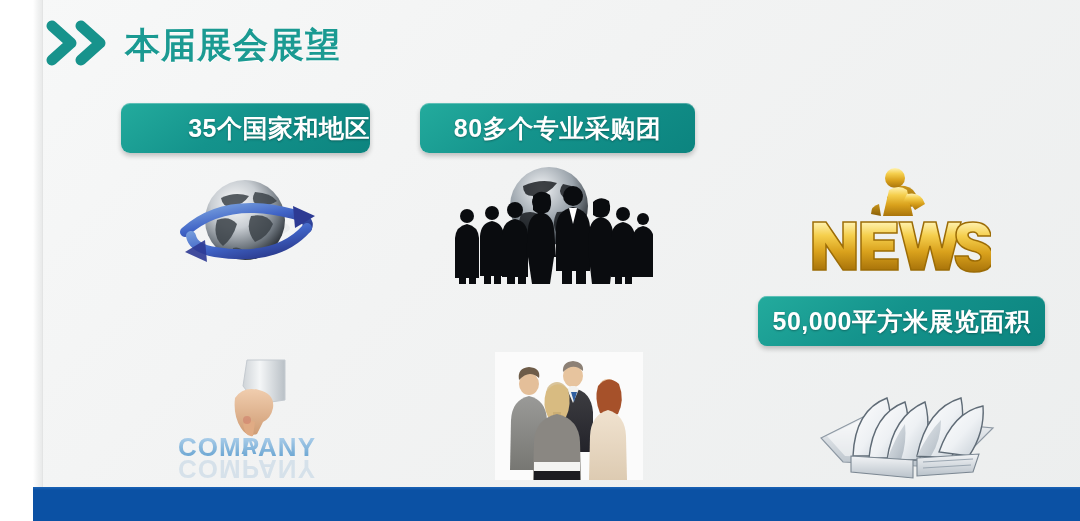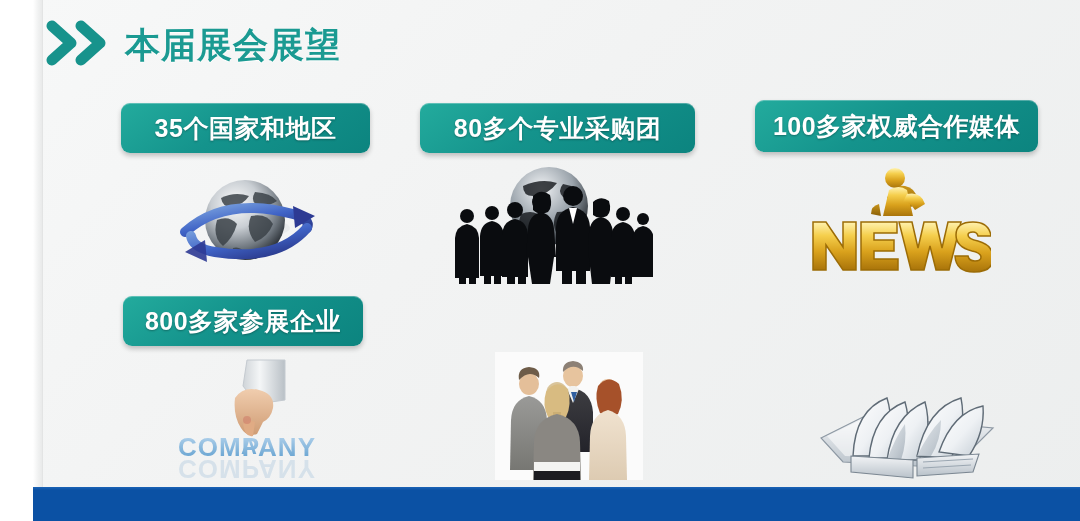--- a/index.html
+++ b/index.html
@@ -86,21 +86,21 @@
   .pill-label {
     color: #ffffff;
     font-weight: bold;
     font-size: 25px;
     letter-spacing: 0.5px;
     white-space: nowrap;
     text-shadow: 0 1px 2px rgba(0,0,0,0.30);
   }
 
   
-  .pill.r1c1 { left: 88px;  top: 103px; width: 249px; height: 50px; }
+  .pill.r1c1 { left: 88px;  top: 103px; width: 249px; height: 50px; justify-content: flex-end; }
   .pill.r1c2 { left: 387px; top: 103px; width: 275px; height: 50px; }
   .pill.r1c3 { left: 722px; top: 100px; width: 283px; height: 52px; }
   
   .pill.r2c1 { left: 90px;  top: 296px; width: 240px; height: 50px; }
   .pill.r2c2 { left: 383px; top: 296px; width: 277px; height: 50px; }
   .pill.r2c3 { left: 725px; top: 296px; width: 287px; height: 50px; }
 
   
   .figure {
     position: absolute;
@@ -137,23 +137,20 @@
     </div>
 
     <div class="title">本届展会展望</div>
   </div>
 
   <div class="pill r1c1">
     <span class="pill-label">35个国家和地区</span>
   </div>
   <div class="pill r1c2">
     <span class="pill-label">80多个专业采购团</span>
-  </div>
-  <div class="pill r1c3">
-    <span class="pill-label">100多家权威合作媒体</span>
   </div>
 
   <div class="figure fig-globe">
     <svg viewBox="0 0 180 122">
       <defs>
         <radialGradient id="gGlobe" cx="38%" cy="30%" r="72%">
           <stop offset="0%" stop-color="#fdfdfd"></stop>
           <stop offset="42%" stop-color="#c9ced3"></stop>
           <stop offset="78%" stop-color="#6d757d"></stop>
           <stop offset="100%" stop-color="#2c3238"></stop>
@@ -277,22 +274,22 @@
 
       <g fill="url(#gGold)" stroke="#9c6c06" stroke-width="1.5">
         <path d="M18 110 l0 -48 l13 0 l17 25 l0 -25 l13 0 l0 48 l-13 0 l-17 -25 l0 25z"></path>
         <path d="M66 110 l0 -48 l36 0 l0 11 l-23 0 l0 7 l20 0 l0 11 l-20 0 l0 8 l24 0 l0 11z"></path>
         <path d="M104 62 l13 0 l6 26 l6 -26 l12 0 l6 26 l6 -26 l13 0 l-12 48 l-13 0 l-6 -24 l-6 24 l-13 0z"></path>
         <path d="M160 96 l13 0 q1 5 7 5 q6 0 6 -4 q0 -4 -9 -6 q-16 -4 -16 -16 q0 -13 17 -13 q16 0 18 14 l-13 0 q-1 -4 -5 -4 q-5 0 -5 3 q0 4 10 6 q15 4 15 17 q0 14 -19 14 q-18 0 -19 -16z"></path>
       </g>
     </svg>
   </div>
 
-  <div class="pill r2c1">
-    <span class="pill-label">800多家参展企业</span>
+  <div class="pill r2c3">
+    <span class="pill-label">50,000平方米展览面积</span>
   </div>
 
   <div class="figure fig-company">
     <svg viewBox="0 0 196 130">
       <defs>
         <linearGradient id="gSleeve" x1="0" y1="0" x2="1" y2="0">
           <stop offset="0%" stop-color="#cfd4d8"></stop>
           <stop offset="40%" stop-color="#f4f6f7"></stop>
           <stop offset="100%" stop-color="#b9c0c6"></stop>
         </linearGradient>

